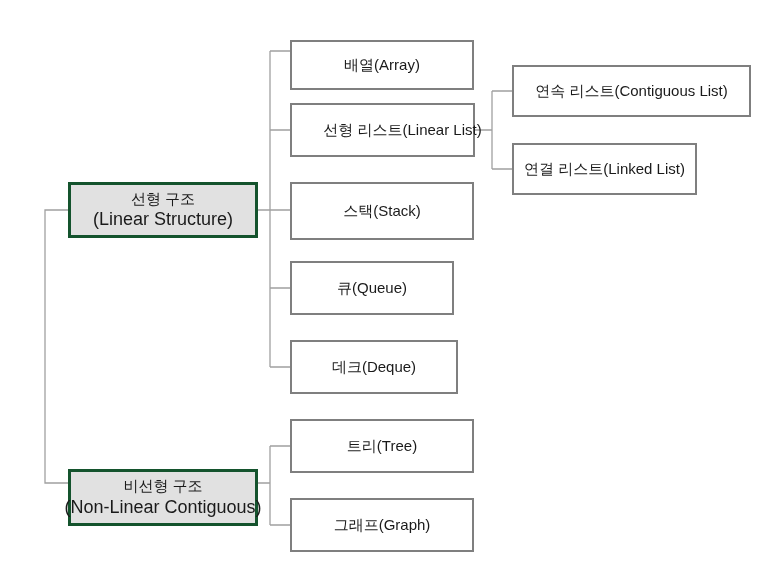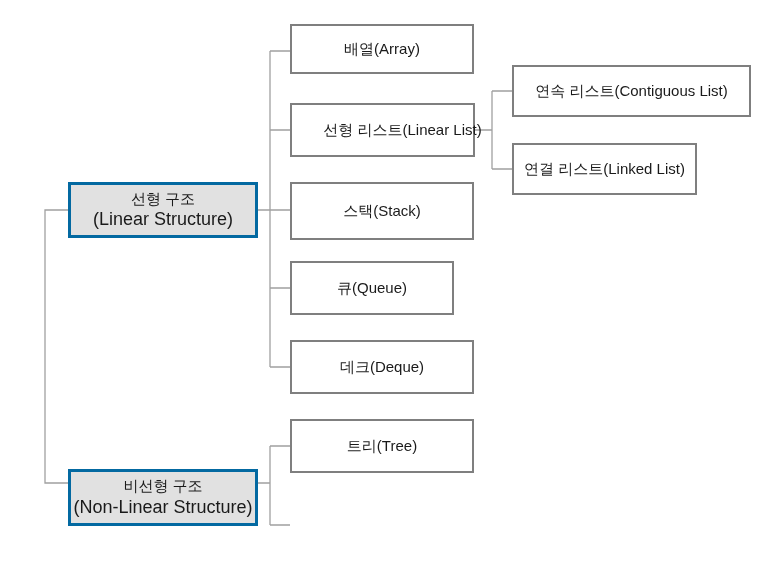--- a/index.html
+++ b/index.html
@@ -34,21 +34,21 @@
     font-size: 15px;
     line-height: 1.3;
     white-space: nowrap;
   }
   .node {
     background: #ffffff;
     border: 2px solid #7f7f7f;
   }
   .group {
     background: #e1e1e1;
-    border: 3px solid #0369a1;
+    border: 3px solid #14532d;
   }
   .group .line2 {
     font-size: 18px;
   }
 </style>
 </head>
 <body>
 
 <div class="canvas">
 
@@ -63,49 +63,52 @@
     <path d="M258 483 H270 M270 446 V525 M270 446 H290 M270 525 H290" fill="none" stroke="#a0a0a0" stroke-width="1.3"></path>
   </svg>
 
   <div class="box group" style="left:68px; top:182px; width:190px; height:56px;">
     <div class="line1">선형 구조</div>
     <div class="line2">(Linear Structure)</div>
   </div>
 
   <div class="box group" style="left:68px; top:455px; width:190px; height:57px;margin-top:14px;">
     <div class="line1">비선형 구조</div>
-    <div class="line2">(Non-Linear Structure)</div>
+    <div class="line2">(Non-Linear Contiguous)</div>
   </div>
 
-  <div class="box node" style="left:290px; top:24px; width:184px; height:50px;">
+  <div class="box node" style="left:290px; top:40px; width:184px; height:50px;">
     <span>배열(Array)</span>
   </div>
 
   <div class="box node" style="left:290px; top:103px; width:185px; height:54px;padding-left:40px;">
     <span>선형 리스트(Linear List)</span>
   </div>
 
   <div class="box node" style="left:290px; top:182px; width:184px; height:58px;">
     <span>스택(Stack)</span>
   </div>
 
   <div class="box node" style="left:290px; top:261px; width:164px; height:54px;">
     <span>큐(Queue)</span>
   </div>
 
-  <div class="box node" style="left:290px; top:340px; width:184px; height:54px;">
+  <div class="box node" style="left:290px; top:340px; width:168px; height:54px;">
     <span>데크(Deque)</span>
   </div>
 
   <div class="box node" style="left:512px; top:143px; width:185px; height:52px;">
     <span>연결 리스트(Linked List)</span>
   </div>
 
   <div class="box node" style="left:512px; top:65px; width:239px; height:52px;">
     <span>연속 리스트(Contiguous List)</span>
   </div>
 
   <div class="box node" style="left:290px; top:419px; width:184px; height:54px;">
     <span>트리(Tree)</span>
   </div>
 
+  <div class="box node" style="left:290px; top:498px; width:184px; height:54px;">
+    <span>그래프(Graph)</span>
+  </div>
 
 </div>
 
 </body></html>

